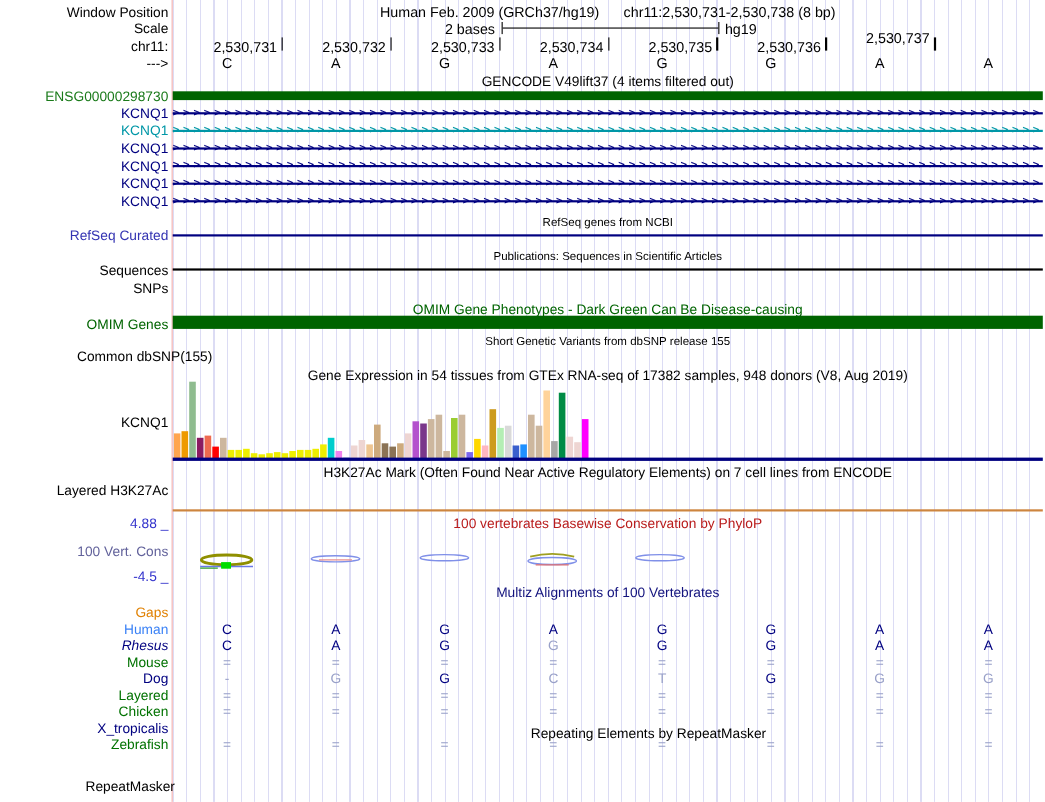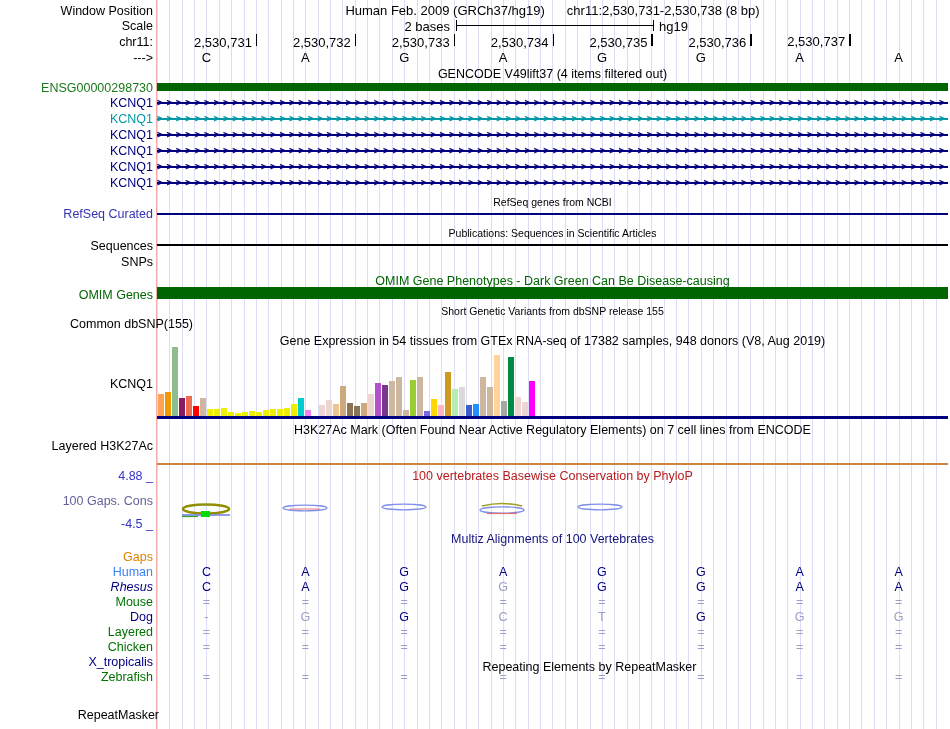--- a/index.html
+++ b/index.html
@@ -46,21 +46,21 @@
       <div class="abs" style="left: 250.75px; top: 35px; width: 100px; text-align: right; font-size: 13px;">2,530,732</div>
       <div class="tickbar" style="left: 354.75px; top: 34px;"></div>
       <div class="abs" style="left: 349.625px; top: 35px; width: 100px; text-align: right; font-size: 13px;">2,530,733</div>
       <div class="tickbar" style="left: 453.625px; top: 34px;"></div>
       <div class="abs" style="left: 448.5px; top: 35px; width: 100px; text-align: right; font-size: 13px;">2,530,734</div>
       <div class="tickbar" style="left: 552.5px; top: 34px;"></div>
       <div class="abs" style="left: 547.375px; top: 35px; width: 100px; text-align: right; font-size: 13px;">2,530,735</div>
       <div class="tickbar" style="left: 651.375px; top: 34px;"></div>
       <div class="abs" style="left: 646.25px; top: 35px; width: 100px; text-align: right; font-size: 13px;">2,530,736</div>
       <div class="tickbar" style="left: 750.25px; top: 34px;"></div>
-      <div class="abs" style="left: 745.125px; top: 34px; width: 100px; text-align: right; font-size: 13px;">2,530,737</div>
+      <div class="abs" style="left: 745.125px; top: 27px; width: 100px; text-align: right; font-size: 13px;">2,530,737</div>
       <div class="tickbar" style="left: 849.125px; top: 34px;"></div>
     </div>
   <div class="rlbl" style="top:51px;">---&gt;</div>
   <div id="seq">
       <div class="base" style="left: 195.438px; top: 50px;">C</div>
       <div class="base" style="left: 294.312px; top: 50px;">A</div>
       <div class="base" style="left: 393.188px; top: 50px;">G</div>
       <div class="base" style="left: 492.062px; top: 50px;">A</div>
       <div class="base" style="left: 590.938px; top: 50px;">G</div>
       <div class="base" style="left: 689.812px; top: 50px;">G</div>
@@ -167,21 +167,21 @@
       <div class="bar" style="left: 529px; top: 381px; height: 36px; background: rgb(255, 0, 255);"></div>
     </div>
   <div class="hline" id="gtex-baseline" style="top: 416px; height: 3px; background: rgb(0, 0, 128);"></div>
 
   <div class="ctitle" style="top:423px;">H3K27Ac Mark (Often Found Near Active Regulatory Elements) on 7 cell lines from ENCODE</div>
   <div class="rlbl" style="top:439px;">Layered H3K27Ac</div>
   <div class="hline" id="h3k-line" style="top: 463px; height: 1.5px; background: rgb(205, 133, 63);"></div>
 
   <div class="rlbl" style="top:469px;color:#3333CC;">4.88 _</div>
   <div class="ctitle" style="top:469px;color:#b91c1c;">100 vertebrates Basewise Conservation by PhyloP</div>
-  <div class="rlbl" style="top:494px;color:#62629B;">100 Gaps. Cons</div>
+  <div class="rlbl" style="top:494px;color:#62629B;">100 Vert. Cons</div>
   <div class="rlbl" style="top:517px;color:#3333CC;">-4.5 _</div>
   <svg class="abs" style="left:157px;top:499px;" width="791" height="26" viewBox="0 0 791 26">
     <g transform="translate(49,0)">
       <ellipse cx="0" cy="10" rx="23" ry="4.5" fill="none" stroke="#8F8F00" stroke-width="2.6"></ellipse>
       <line x1="-24" y1="16" x2="24" y2="16" stroke="#6A78E8" stroke-width="1.3"></line>
       <line x1="-24" y1="17.5" x2="-8" y2="17.5" stroke="#30A030" stroke-width="1.2"></line>
       <rect x="-5" y="12" width="9" height="6" fill="#00DD00"></rect>
     </g>
     <g transform="translate(148,0)">
       <ellipse cx="0" cy="9" rx="22" ry="2.8" fill="none" stroke="#8090E8" stroke-width="1.3"></ellipse>

